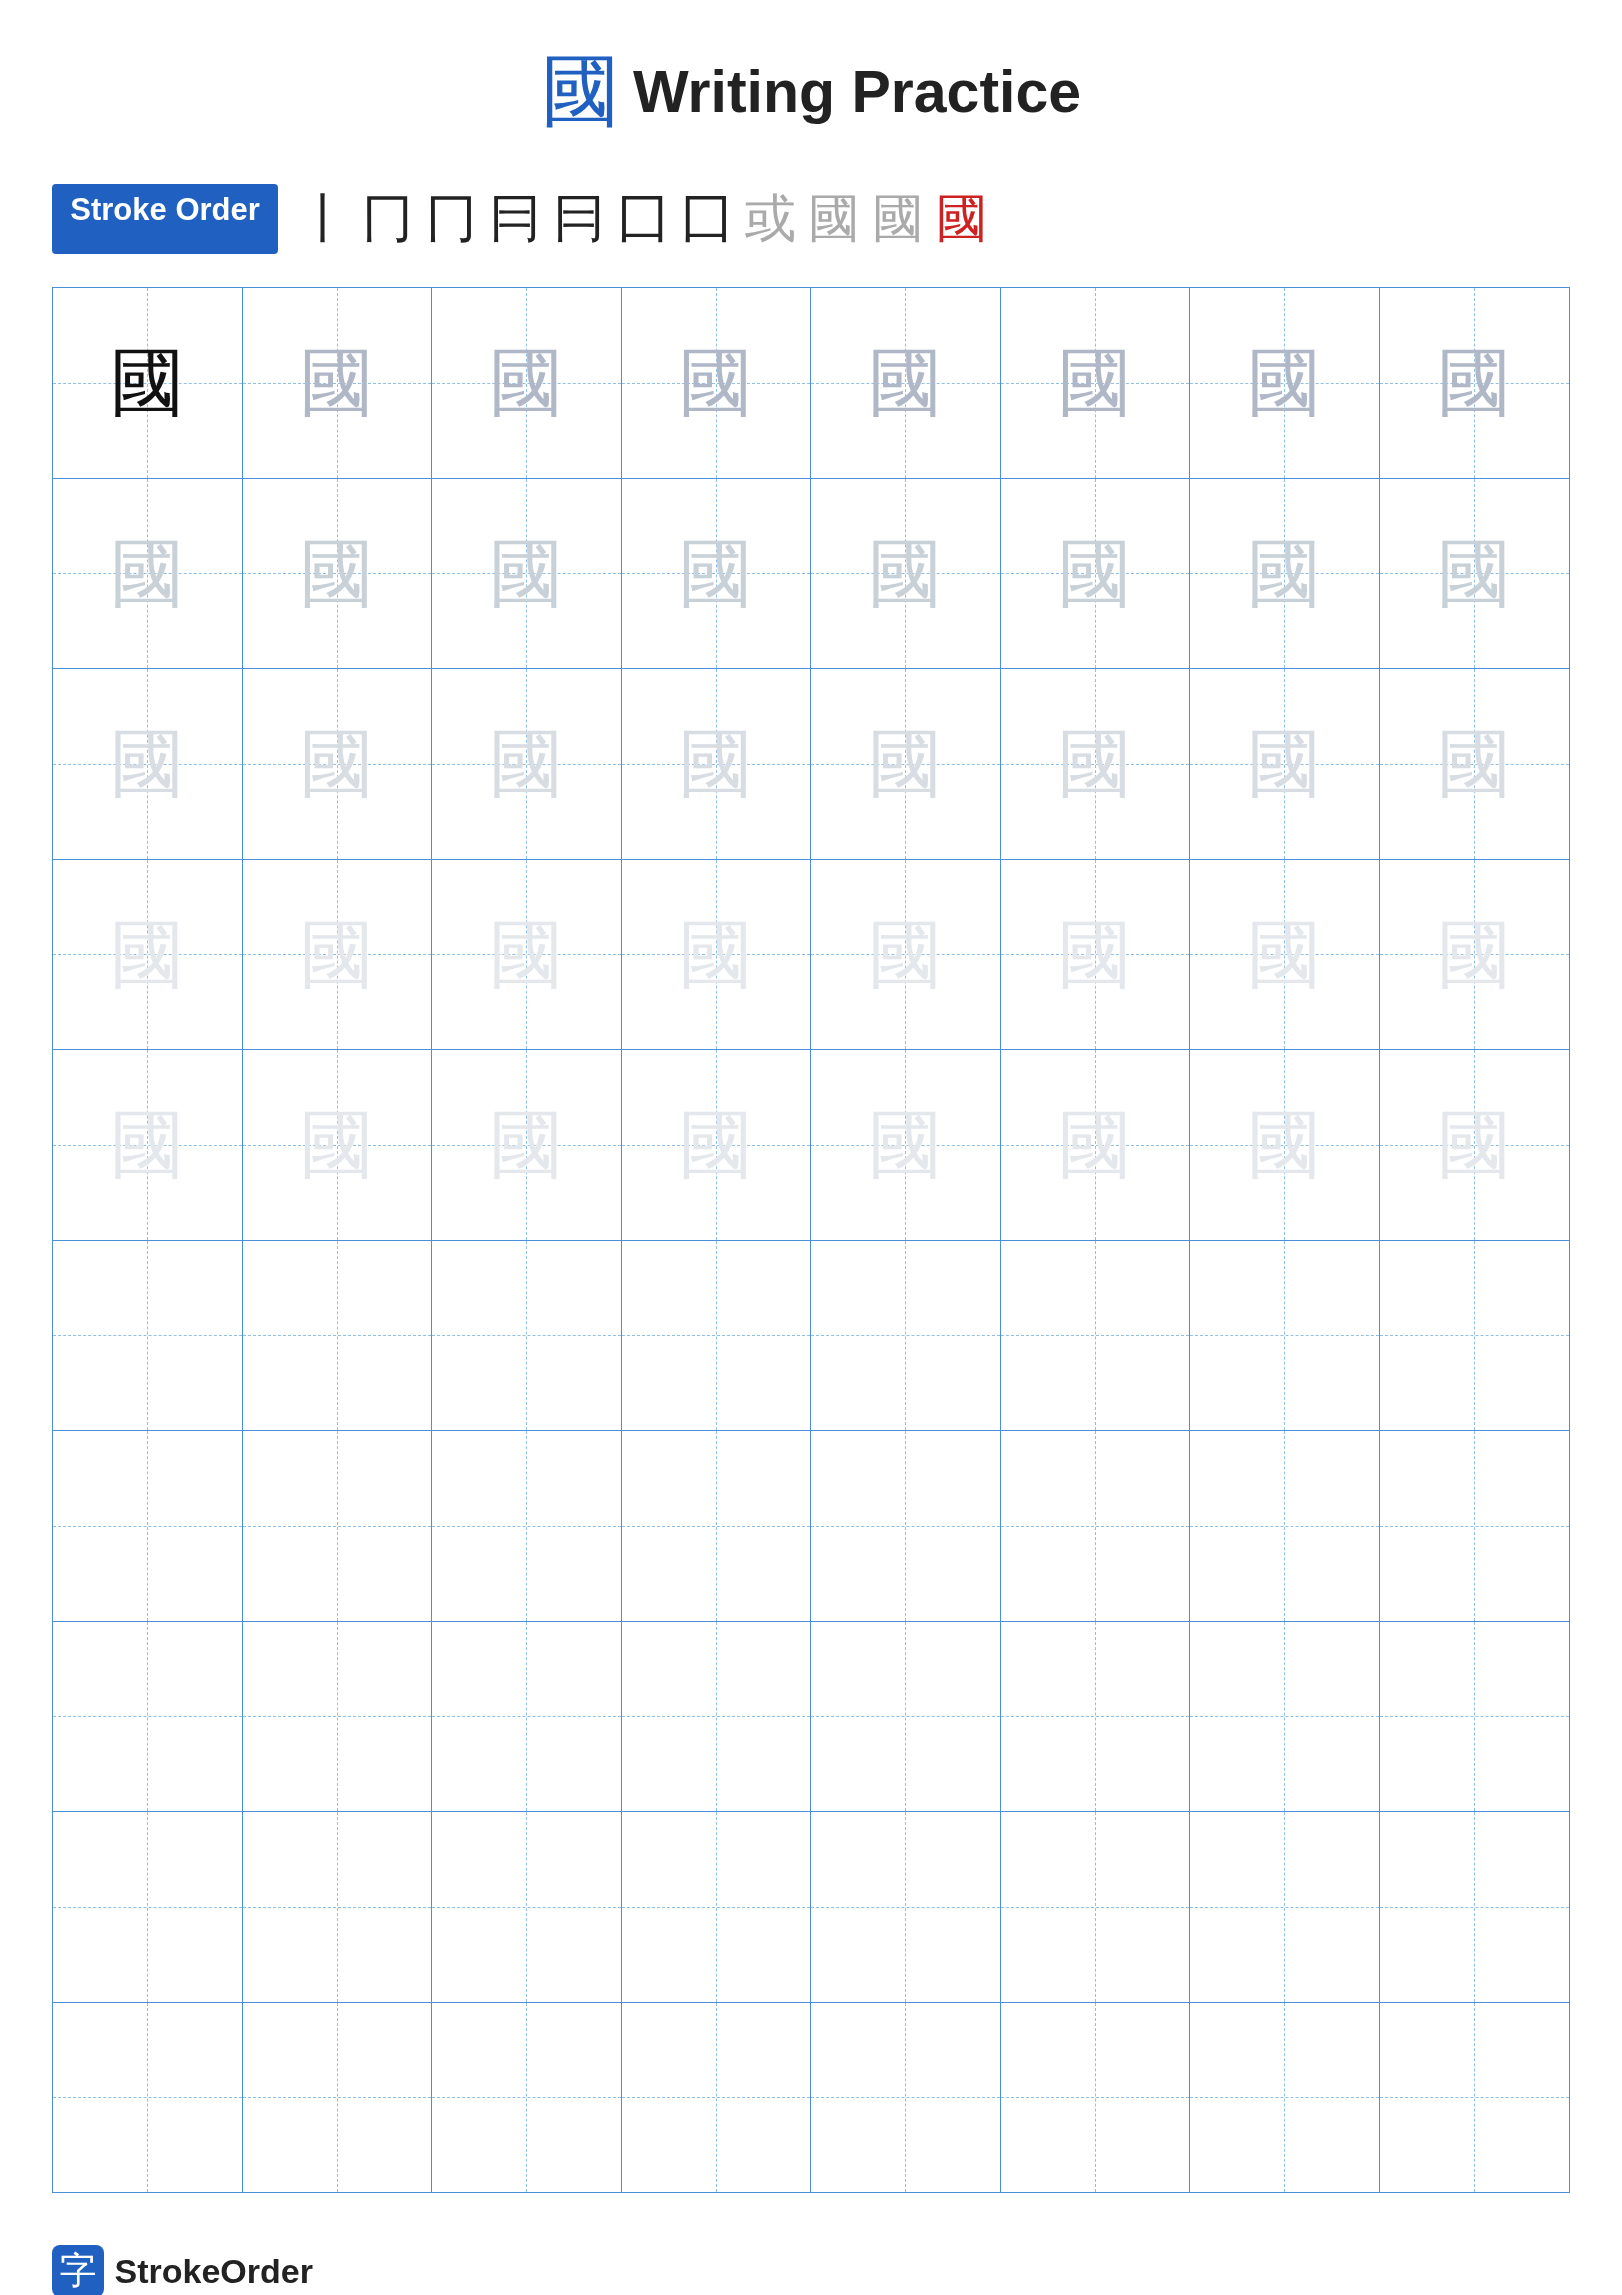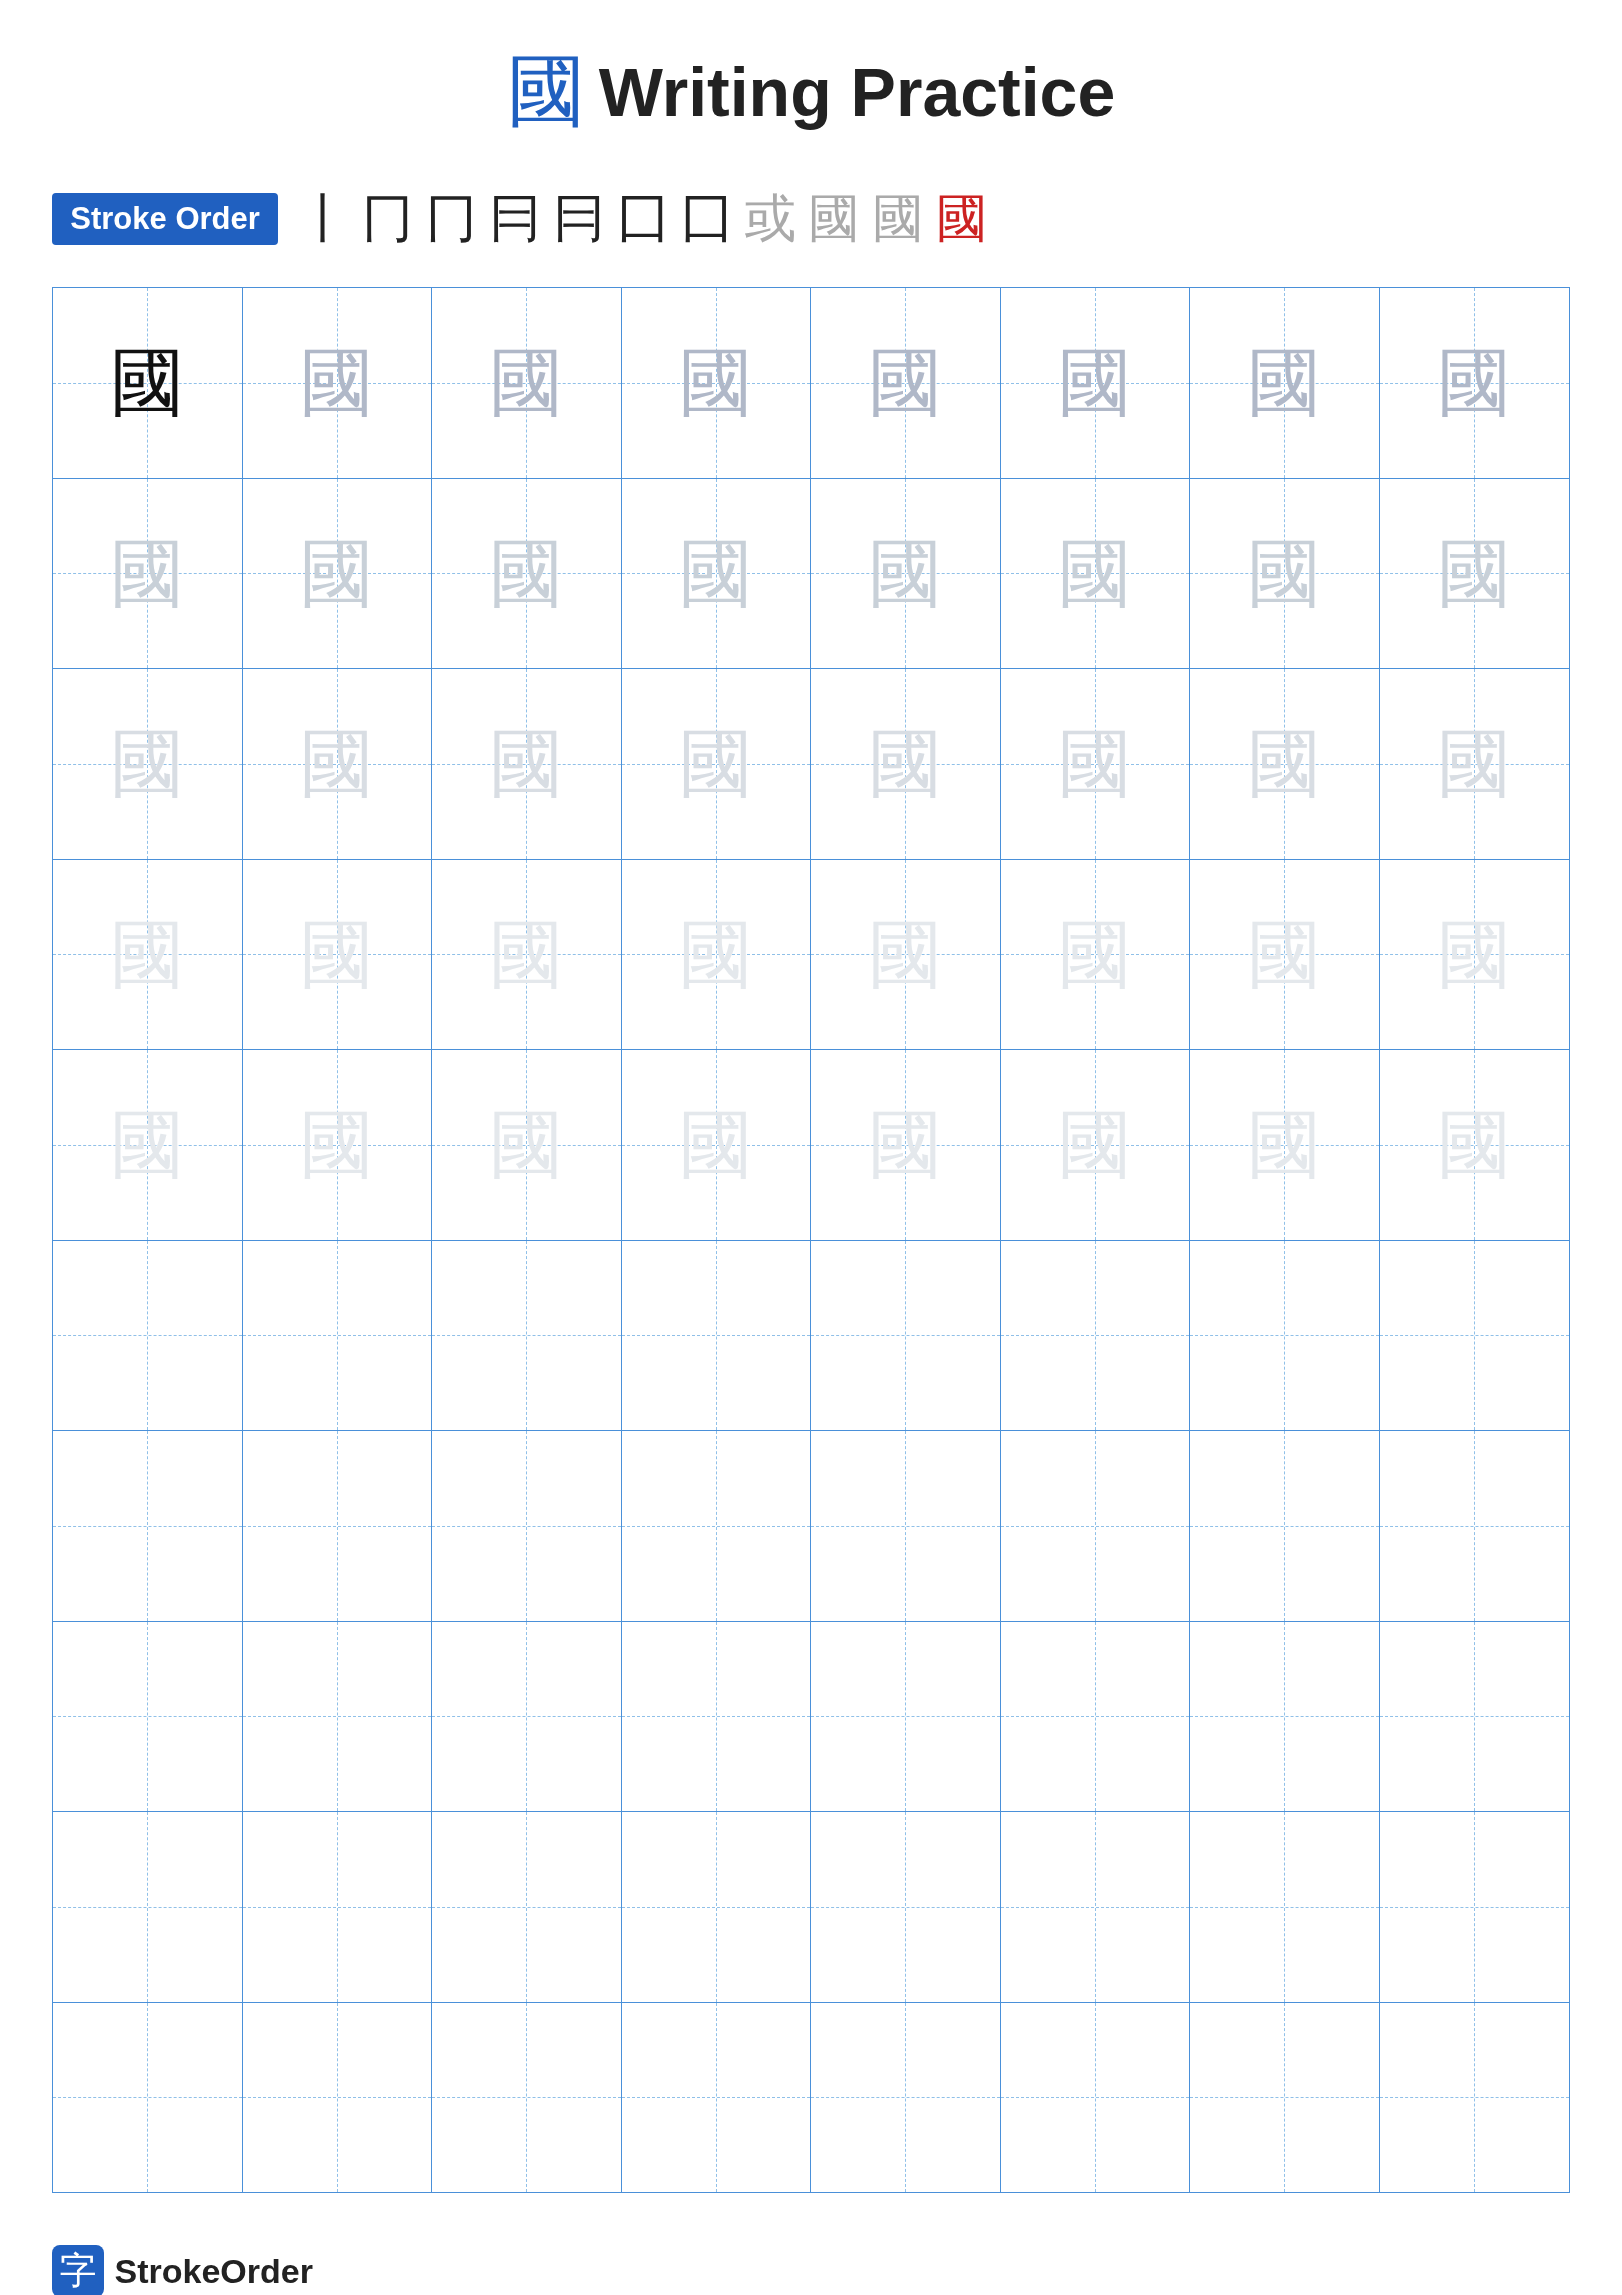--- a/index.html
+++ b/index.html
@@ -21,28 +21,27 @@
       gap: 13px;
     }
 
     .header-char {
       font-size: 79px;
       color: #2060c0;
       font-family: serif;
     }
 
     .header-title {
-      font-size: 68px;
+      font-size: 59px;
       font-weight: bold;
       color: #222;
     }
 
     .stroke-order-section {
       display: flex;
-      align-items: center;
       gap: 19.6px;
       margin-bottom: 33px;
     }
 
     .stroke-order-badge {
       background: #2060c0;
       color: #fff;
       font-size: 31px;
       font-weight: bold;
       padding: 7.9px 18.3px;

